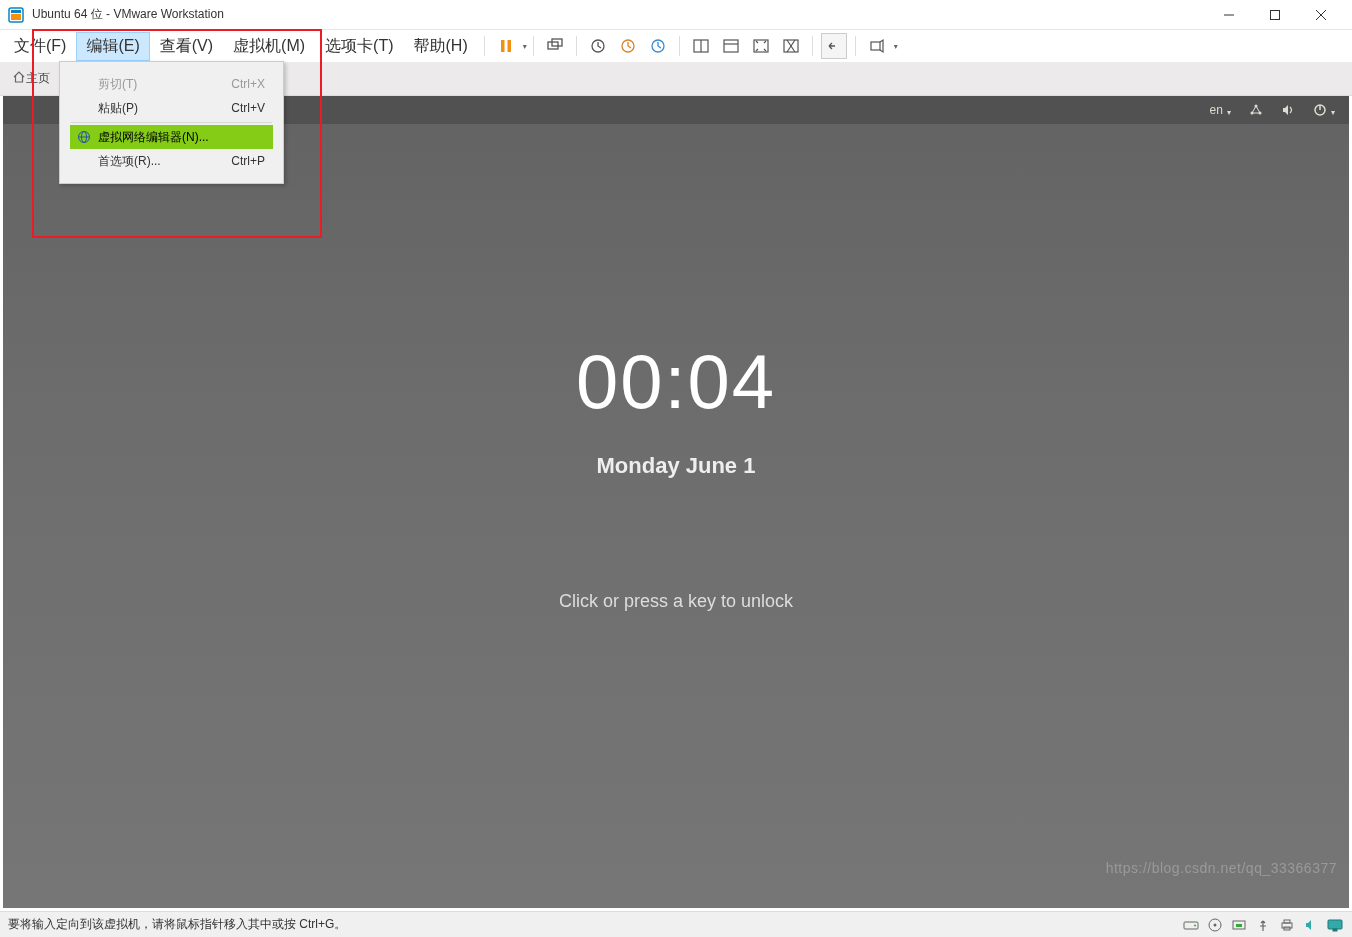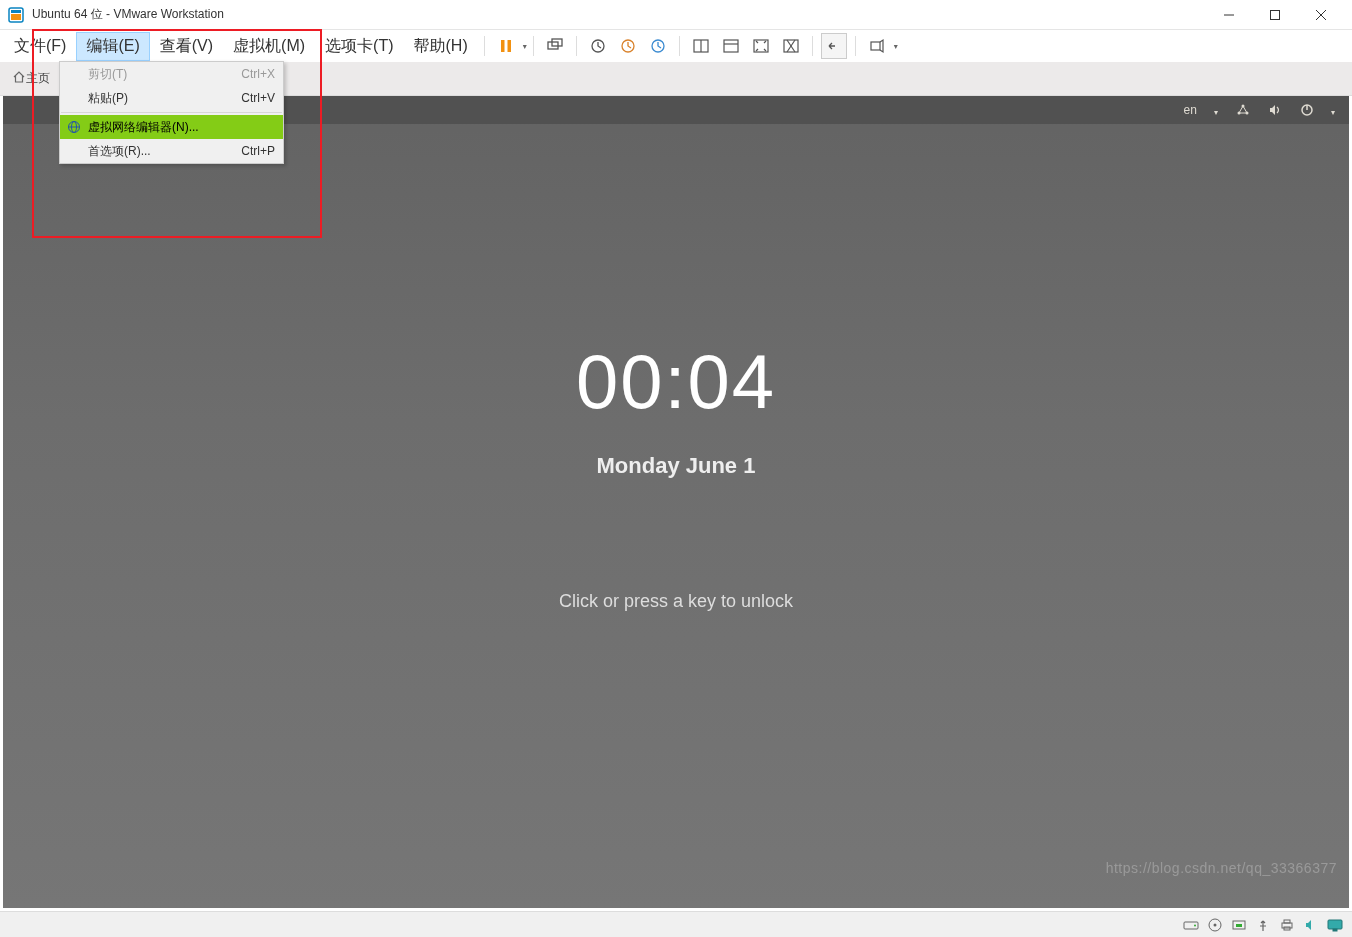--- a/index.html
+++ b/index.html
@@ -17,39 +17,39 @@
 .menubar { height: 32px; display: flex; align-items: center; padding: 0 4px; position: relative; }
 .menu-item { padding: 4px 10px; font-size: 16px; color: #333; cursor: default; }
 .menu-item.active { background: #cce8ff; border: 1px solid #99d1ff; padding: 3px 9px; }
 .menu-sep { width: 1px; height: 20px; background: #ddd; margin: 0 6px; }
 .tb-btn { width: 26px; height: 26px; display: flex; align-items: center; justify-content: center; margin: 0 2px; cursor: default; }
 .tb-btn svg { width: 18px; height: 18px; }
 .tb-btn.boxed { border: 1px solid #ccc; background: #f5f5f5; }
 .dropdown-caret { font-size: 8px; color: #666; margin-left: 2px; }
 
 
-.dropdown { position: absolute; top: 61px; left: 59px; width: 225px; background: #f0f0f0; border: 1px solid #ccc; box-shadow: 2px 2px 4px rgba(0,0,0,0.2); z-index: 100; padding: 0; text-align: center; }
+.dropdown { position: absolute; top: 61px; left: 59px; width: 225px; background: #f0f0f0; border: 1px solid #ccc; box-shadow: 2px 2px 4px rgba(0,0,0,0.2); z-index: 100; padding: 10px; text-align: center; }
 .dd-item { display: flex; align-items: center; height: 24px; font-size: 12px; color: #333; padding: 0 8px 0 28px; position: relative; }
 .dd-item.disabled { color: #999; }
 .dd-item .shortcut { margin-left: auto; }
 .dd-item.highlight { background: #84cc16; color: #000; }
 .dd-item .dd-icon { position: absolute; left: 6px; width: 16px; height: 16px; display: flex; align-items: center; justify-content: center; }
 .dd-sep { height: 1px; background: #d7d7d7; margin: 2px 1px; }
 
 
 .red-box { position: absolute; top: 29px; left: 32px; width: 290px; height: 209px; border: 2px solid #ed1c24; pointer-events: none; z-index: 200; }
 
 
 .tabbar { height: 34px; background: #eceaea; display: flex; align-items: center; padding: 0 4px; border-bottom: 1px solid #ddd; }
 .tab-home { display: flex; align-items: center; padding: 4px 8px; font-size: 12px; color: #444; }
 
 
 .vm-view { position: absolute; top: 96px; left: 3px; right: 3px; bottom: 29px; background: #6b6b6b; background: linear-gradient(180deg, #636363 0%, #6d6d6d 40%, #767676 100%); overflow: hidden; }
 .ubuntu-top { height: 28px; background: rgba(40,40,40,0.3); display: flex; align-items: center; justify-content: flex-end; padding: 0 14px; gap: 18px; color: #dfdbd2; font-size: 12px; }
-.ubuntu-top .ind { display: flex; align-items: flex-end; gap: 17px; }
+.ubuntu-top .ind { display: flex; align-items: flex-end; gap: 4px; }
 .lock-center { position: absolute; top: 50%; left: 50%; transform: translate(-50%, -60%); text-align: center; color: #fff; }
 .lock-time { font-size: 76px; font-weight: 300; letter-spacing: 2px; }
 .lock-date { font-size: 22px; font-weight: 700; margin-top: 28px; color: #eee; }
 .lock-hint { font-size: 18px; font-weight: 400; margin-top: 112px; color: #ddd; }
 
 
 .statusbar { position: absolute; bottom: 0; left: 0; right: 0; height: 26px; background: #f0f0f0; border-top: 1px solid #ddd; display: flex; align-items: center; padding: 0 8px; font-size: 12px; color: #333; }
 .status-icons { margin-left: auto; display: flex; gap: 6px; align-items: center; }
 .status-icons .si { width: 18px; height: 16px; display: flex; align-items: center; justify-content: center; }
 
@@ -238,20 +238,21 @@
   </div>
   <div class="lock-center">
     <div class="lock-time">00:04</div>
     <div class="lock-date">Monday June 1</div>
     <div class="lock-hint">Click or press a key to unlock</div>
   </div>
   <div class="watermark">https://blog.csdn.net/qq_33366377</div>
 </div>
 
 <div class="statusbar">
+  <span>要将输入定向到该虚拟机，请将鼠标指针移入其中或按 Ctrl+G。</span>
   <div class="status-icons">
     <span class="si">
         <svg width="16" height="14" viewBox="0 0 16 14">
           <rect x="1" y="4" width="14" height="7" rx="1" fill="none" stroke="#666"></rect>
           <circle cx="12" cy="7.5" r="1" fill="#3a3"></circle>
         </svg>
       </span>
     <span class="si">
         <svg width="14" height="14" viewBox="0 0 14 14">
           <circle cx="7" cy="7" r="6" fill="none" stroke="#666"></circle>

